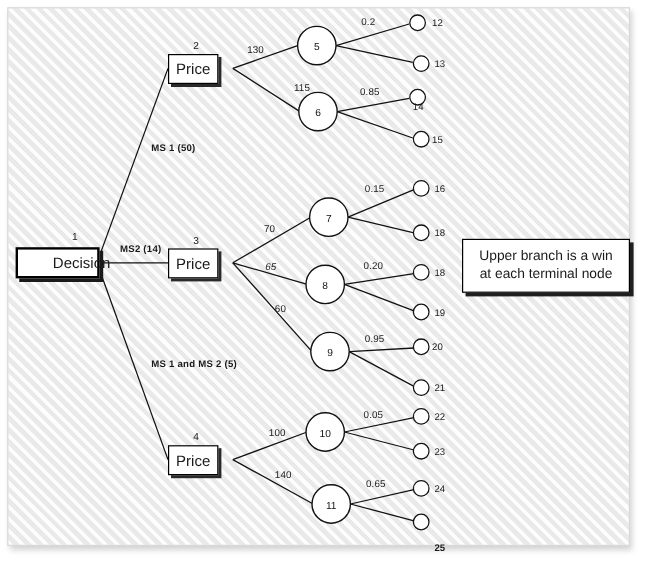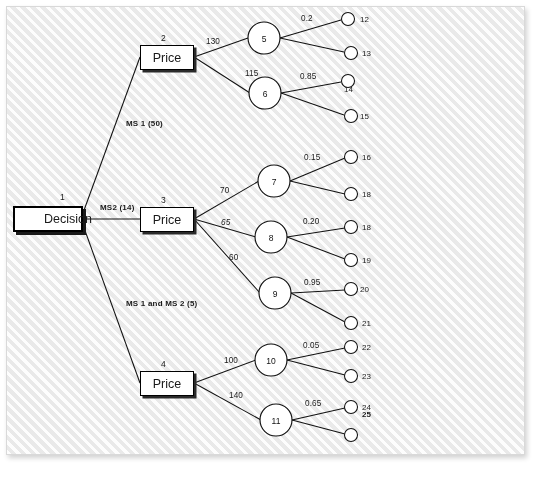--- a/index.html
+++ b/index.html
@@ -32,21 +32,21 @@
     box-shadow:2.5px 2.5px 0 #2a2a2a;
     display:flex;align-items:center;justify-content:center;
     font-size:12.5px;color:#1a1a1a;
     box-sizing:border-box;
   }
   .decisionbox{
     width:70px;height:26px;font-size:12.5px;
     border-width:2px;
     box-shadow:3px 3px 0 #1a1a1a;
   }
-  .pricebox{width:54px;height:25px;}
+  .pricebox{width:42px;height:25px;}
 
   
   #callout{
     position:absolute;left:385px;top:199px;width:140px;height:45px;
     background:#ffffff;border:1.6px solid #000;
     box-shadow:3px 3px 0 #1f1f1f;
     display:flex;flex-direction:column;align-items:center;justify-content:center;
     font-size:11.5px;line-height:15px;color:#1a1a1a;text-align:center;
     box-sizing:border-box;
   }
@@ -189,16 +189,20 @@
   <span class="lbl term" style="left:360px;top:112px;">15</span>
   <span class="lbl term" style="left:362px;top:153px;">16</span>
   <span class="lbl term" style="left:362px;top:190px;">18</span>
   <span class="lbl term" style="left:362px;top:223px;">18</span>
   <span class="lbl term" style="left:362px;top:256px;">19</span>
   <span class="lbl term" style="left:360px;top:285px;">20</span>
   <span class="lbl term" style="left:362px;top:319px;">21</span>
   <span class="lbl term" style="left:362px;top:343px;">22</span>
   <span class="lbl term" style="left:362px;top:372px;">23</span>
   <span class="lbl term" style="left:362px;top:403px;">24</span>
-  <span class="lbl term" style="left:362px;top:410px;font-weight:bold;">25</span>
-
+  <span class="lbl term" style="left:362px;top:452px;font-weight:bold;">25</span>
+
+  <div id="callout">
+    <span>Upper branch is a win</span>
+    <span>at each terminal node</span>
+  </div>
 
 </div>
 
 </body></html>

